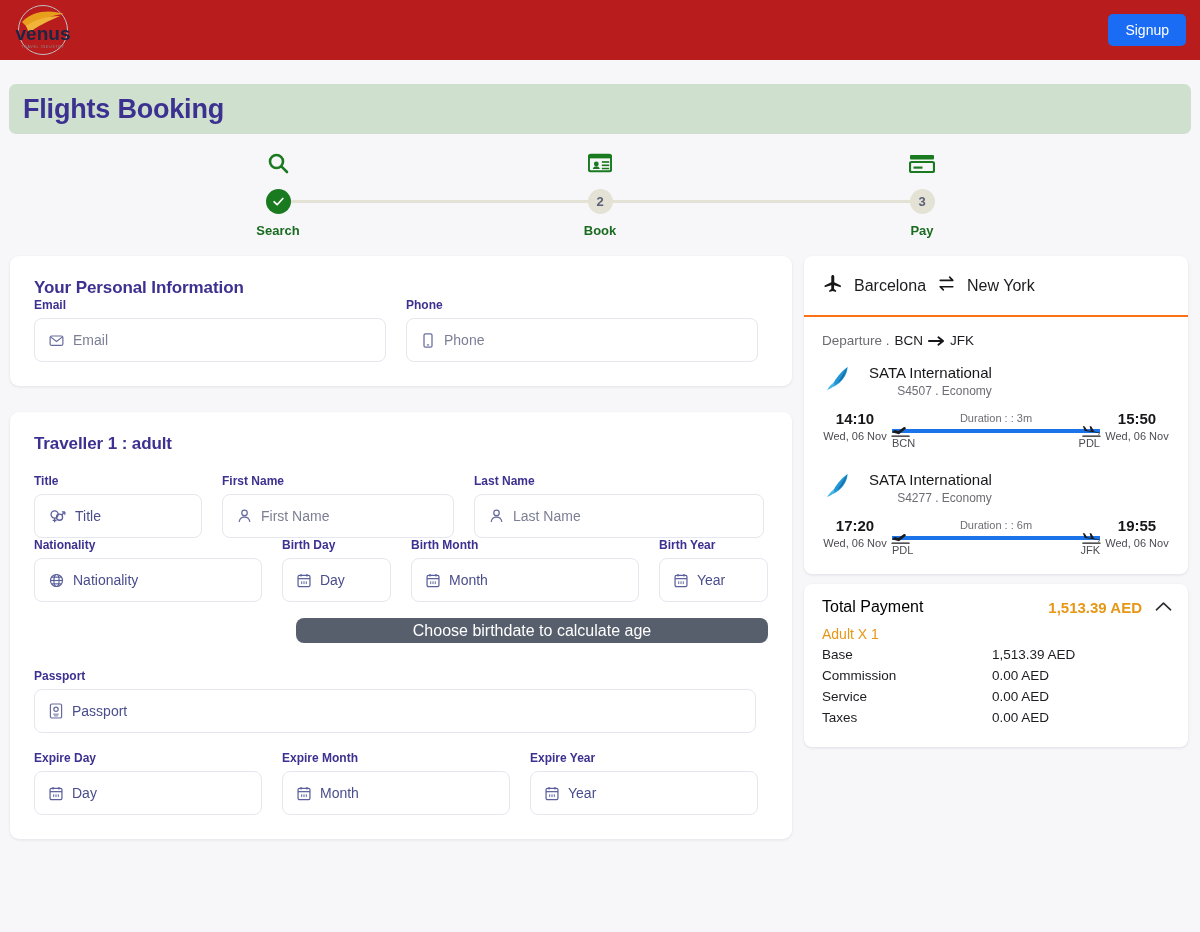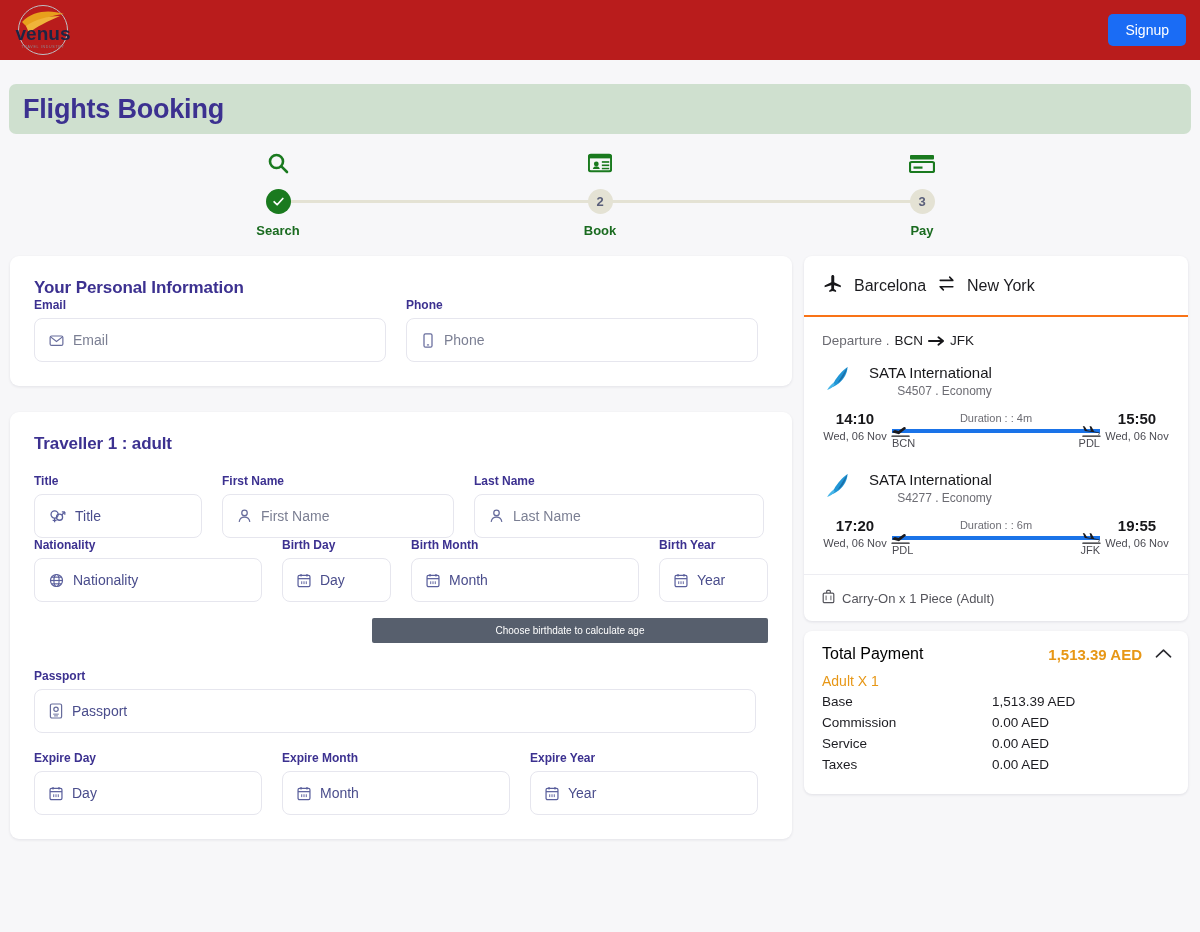--- a/index.html
+++ b/index.html
@@ -103,24 +103,24 @@
     font-size: 14px; color: #4a4d8c; font-family: "Liberation Sans", sans-serif;
   }
   .input-ph.grey { color: #7b7f93; }
   .ico { flex: 0 0 auto; display: flex; align-items: center; color: #575c93; }
 
   .row { display: flex; gap: 20px; }
   .field { display: flex; flex-direction: column; }
 
   .bday-bar {
     background: #575f6d; color: #ffffff;
-    height: 25px; border-radius: 2px;
+    height: 25px; border-radius: 8px;
     display: flex; align-items: center; justify-content: center;
-    font-size: 10px;
-    margin: 16px 0 0 auto; width: 396px;
+    font-size: 16px;
+    margin: 16px 0 0 auto; width: 472px;
   }
 
   
   .panel {
     background: #ffffff; border-radius: 8px;
     box-shadow: 0 1px 3px rgba(20,20,60,0.10);
     overflow: hidden;
   }
   .panel-head {
     display: flex; align-items: center; gap: 11px;
@@ -514,21 +514,21 @@
             <div class="airline-sub">S4507 . Economy</div>
           </div>
         </div>
 
         <div class="seg">
           <div class="seg-time">
             <div class="t">14:10</div>
             <div class="d">Wed, 06 Nov</div>
           </div>
           <div class="seg-mid">
-            <div class="seg-dur">Duration : : 4m</div>
+            <div class="seg-dur">Duration : : 3m</div>
             <span class="plane-ico dep">
               <svg width="22" height="14" viewBox="0 0 24 16" fill="#1b1b1f">
                   <path d="M2.4 8.2 5 6.8l4.2 1.1 5.8-4.2c.7-.5 1.7-.4 2.2.3.5.7.3 1.7-.4 2.1L9.7 11.6 2.4 9.6z"></path>
                   <rect x="1" y="13" width="21" height="1.7" rx="0.8"></rect>
                 </svg>
             </span>
             <span class="plane-ico arr">
               <svg width="22" height="14" viewBox="0 0 24 16" fill="#1b1b1f">
                   <path d="M21.2 10.3 4.9 8.1 2.6 2.3l2.3.5 2.6 4.3 4.3.8-1.4-5.5 2.1.5 3.1 5.7 4.8.9c.9.2 1.5.9 1.4 1.6-.1.7-.8 1.3-1.6 1.2z"></path>
                   <rect x="2" y="13" width="21" height="1.7" rx="0.8"></rect>
@@ -589,31 +589,20 @@
               <span>JFK</span>
             </div>
           </div>
           <div class="seg-time">
             <div class="t">19:55</div>
             <div class="d">Wed, 06 Nov</div>
           </div>
         </div>
       </div>
 
-      <div class="carry">
-        <span>
-          <svg width="13" height="15" viewBox="0 0 14 16" fill="none" stroke="#54545b" stroke-width="1.3">
-              <rect x="1.3" y="4.3" width="11.4" height="10.4" rx="1.4"></rect>
-              <path d="M5 4.3V2.6c0-.6.5-1.1 1.1-1.1h1.8c.6 0 1.1.5 1.1 1.1v1.7"></path>
-              <line x1="4.4" y1="7" x2="4.4" y2="12" stroke-width="1"></line>
-              <line x1="9.6" y1="7" x2="9.6" y2="12" stroke-width="1"></line>
-            </svg>
-        </span>
-        <span>Carry-On x 1 Piece (Adult)</span>
-      </div>
     </div>
 
     <div class="panel" style="margin-top:10px">
       <div class="pay-head">
         <span class="pay-title">Total Payment</span>
         <span class="pay-right">
           <span class="pay-total">1,513.39 AED</span>
           <span class="chev">
             <svg width="17" height="11" viewBox="0 0 18 11" fill="none" stroke="#2b2b31" stroke-width="1.7" stroke-linecap="round" stroke-linejoin="round">
                 <polyline points="1.5,9 9,2 16.5,9"></polyline>

